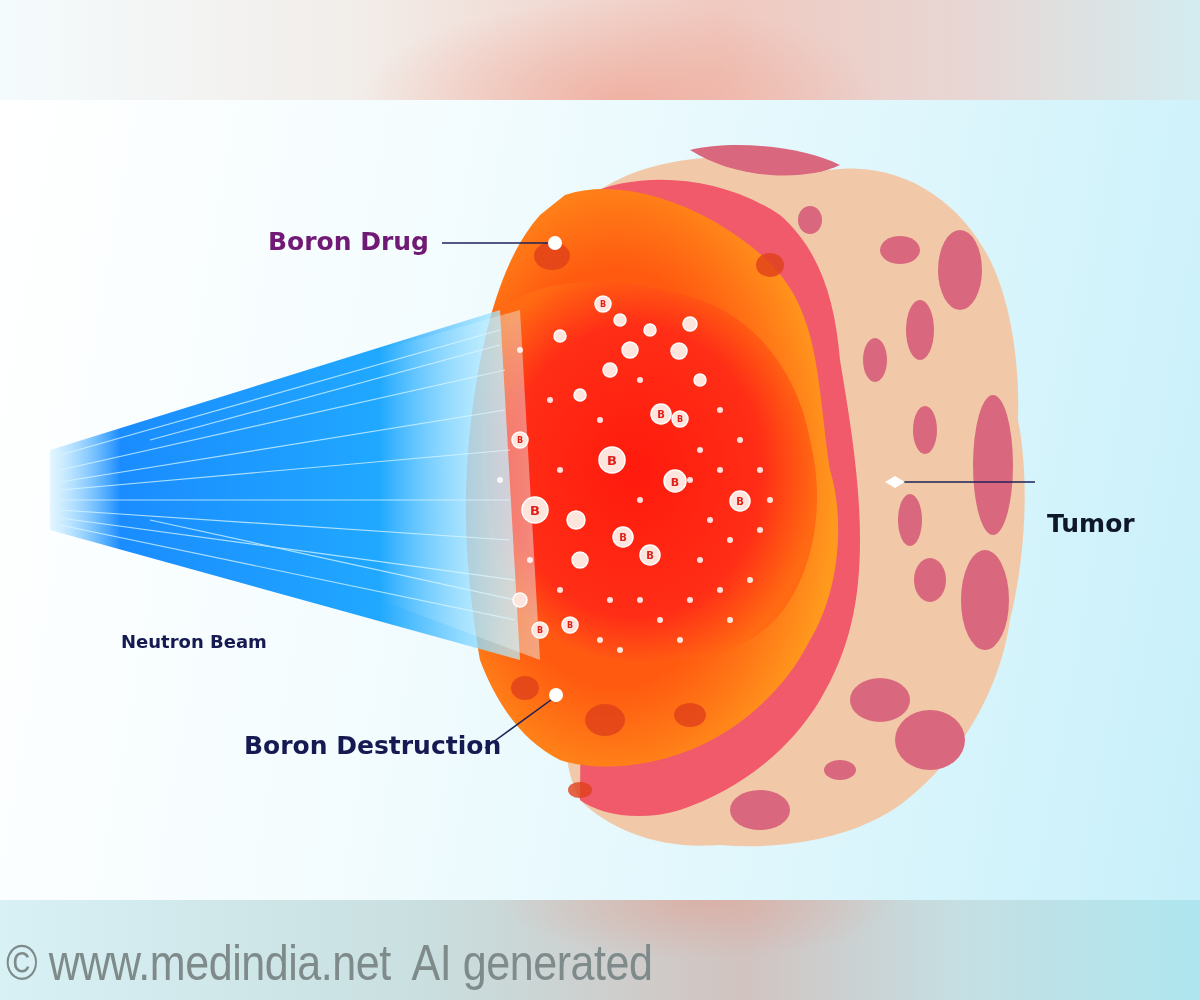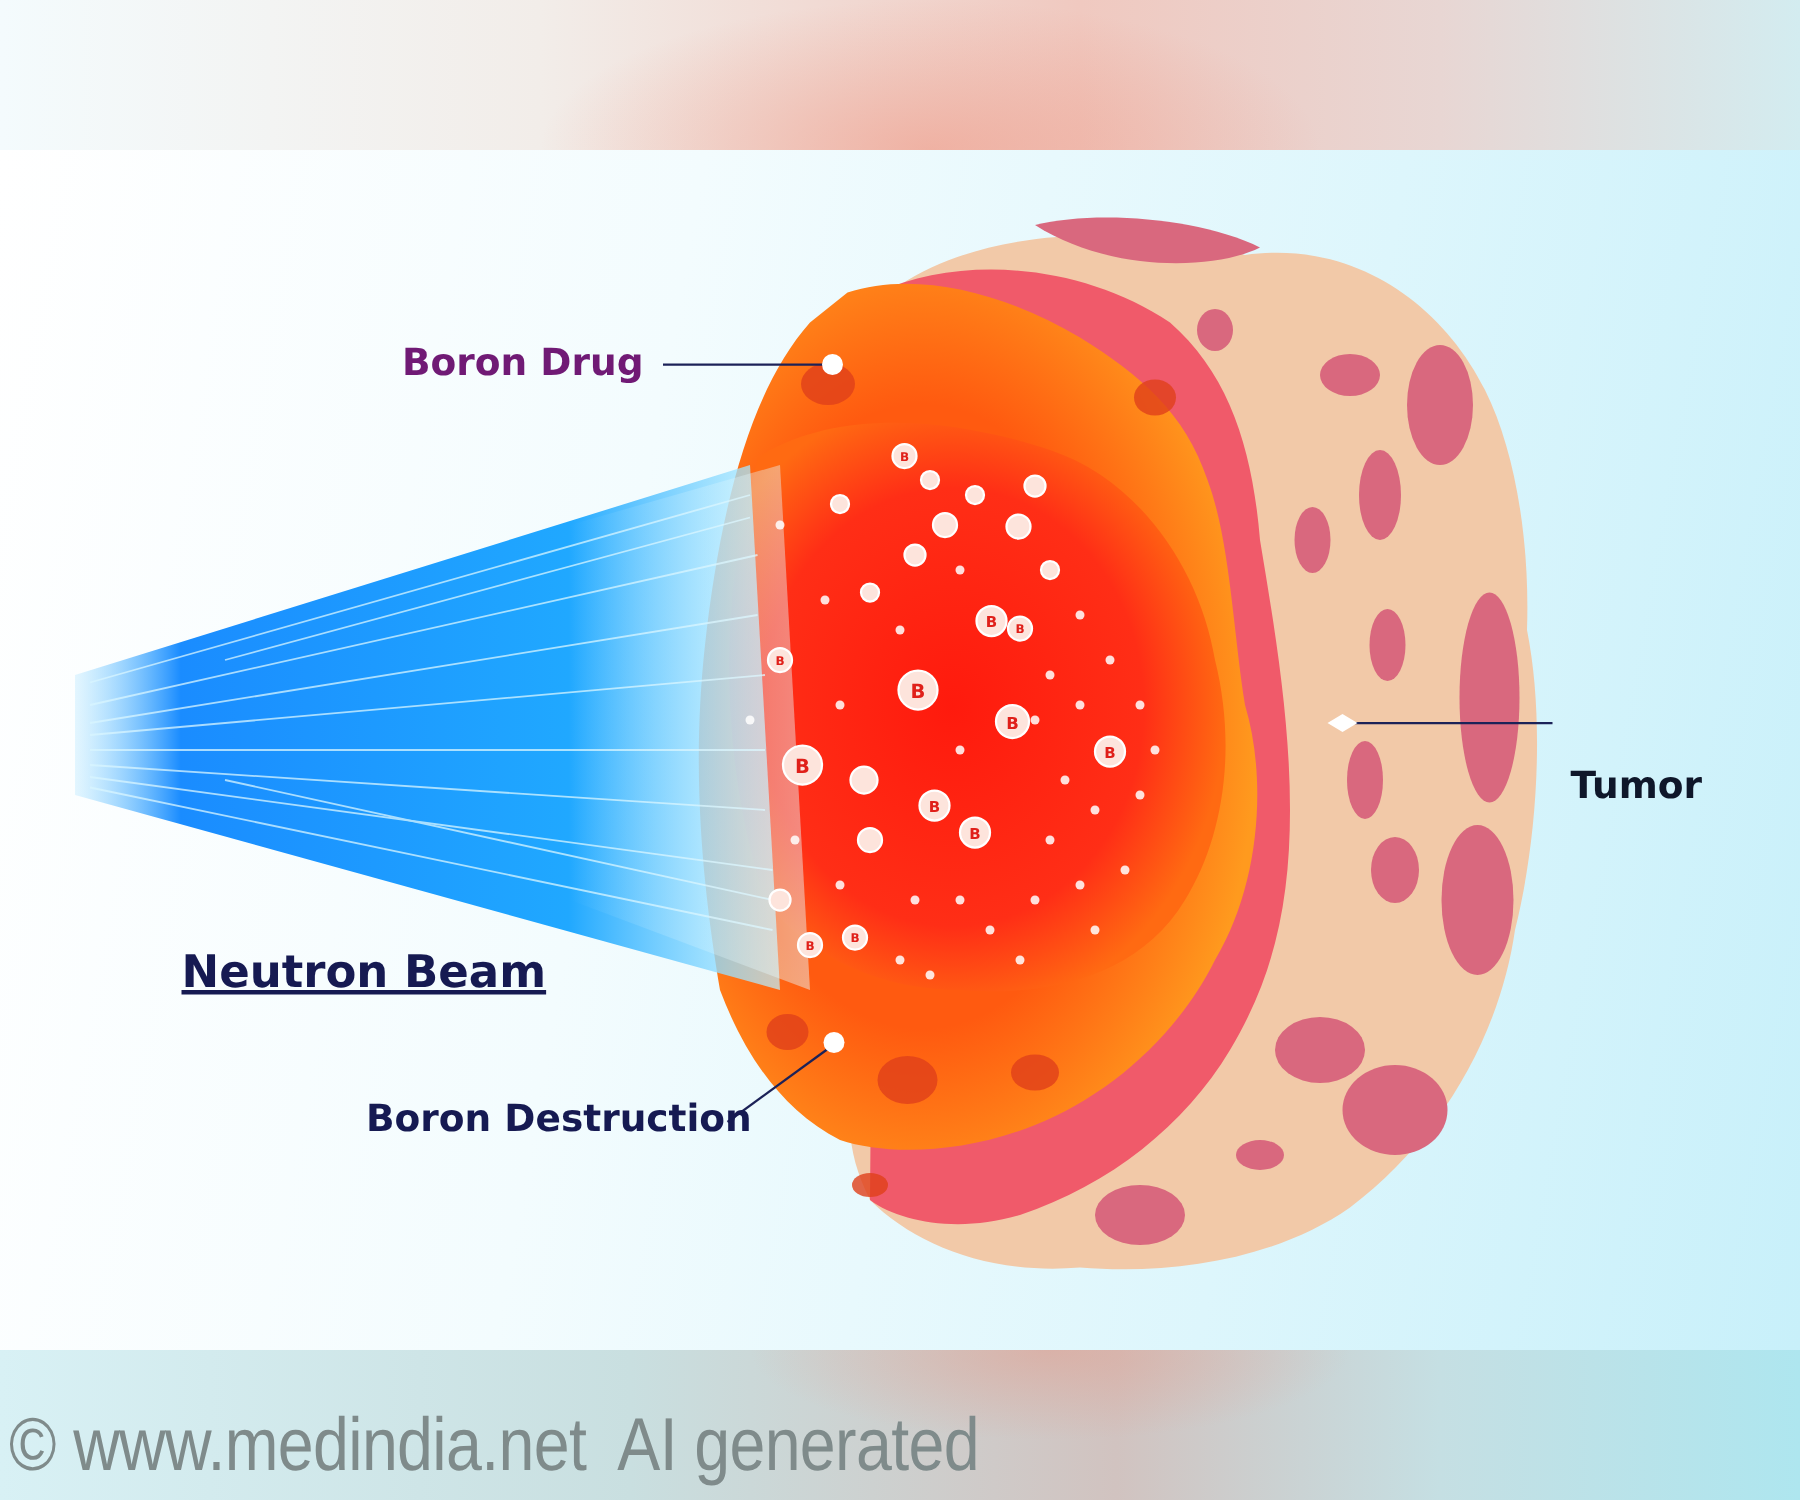--- a/index.html
+++ b/index.html
@@ -34,21 +34,21 @@
     font-size: 50px; color: #7f8b8b; letter-spacing: -0.5px;
     font-family: "Liberation Sans", sans-serif; white-space: pre;
     transform: scaleX(0.86); transform-origin: left center;
   }
   svg.diagram { position: absolute; left: 0; top: 100px; }
   .label {
     position: absolute; font-weight: bold; white-space: nowrap;
     font-family: "DejaVu Sans", sans-serif;
   }
   .lbl-boron { left: 268px; top: 227px; font-size: 25px; color: #701a75; }
-  .lbl-neutron { left: 121px; top: 631px; font-size: 30px; color: #161a52; text-decoration: underline; }
+  .lbl-neutron { left: 121px; top: 631px; font-size: 18px; color: #161a52; }
   .lbl-cell { left: 244px; top: 731px; font-size: 25px; color: #161a52; }
   .lbl-tumor { left: 1047px; top: 469px; font-size: 25px; color: #0f172a; margin-top: 40px; }
 </style>
 </head>
 <body>
 
 <div class="top-band"></div>
 <div class="stage"></div>
 
 <svg class="diagram" width="1200" height="800" viewBox="0 100 1200 800">

